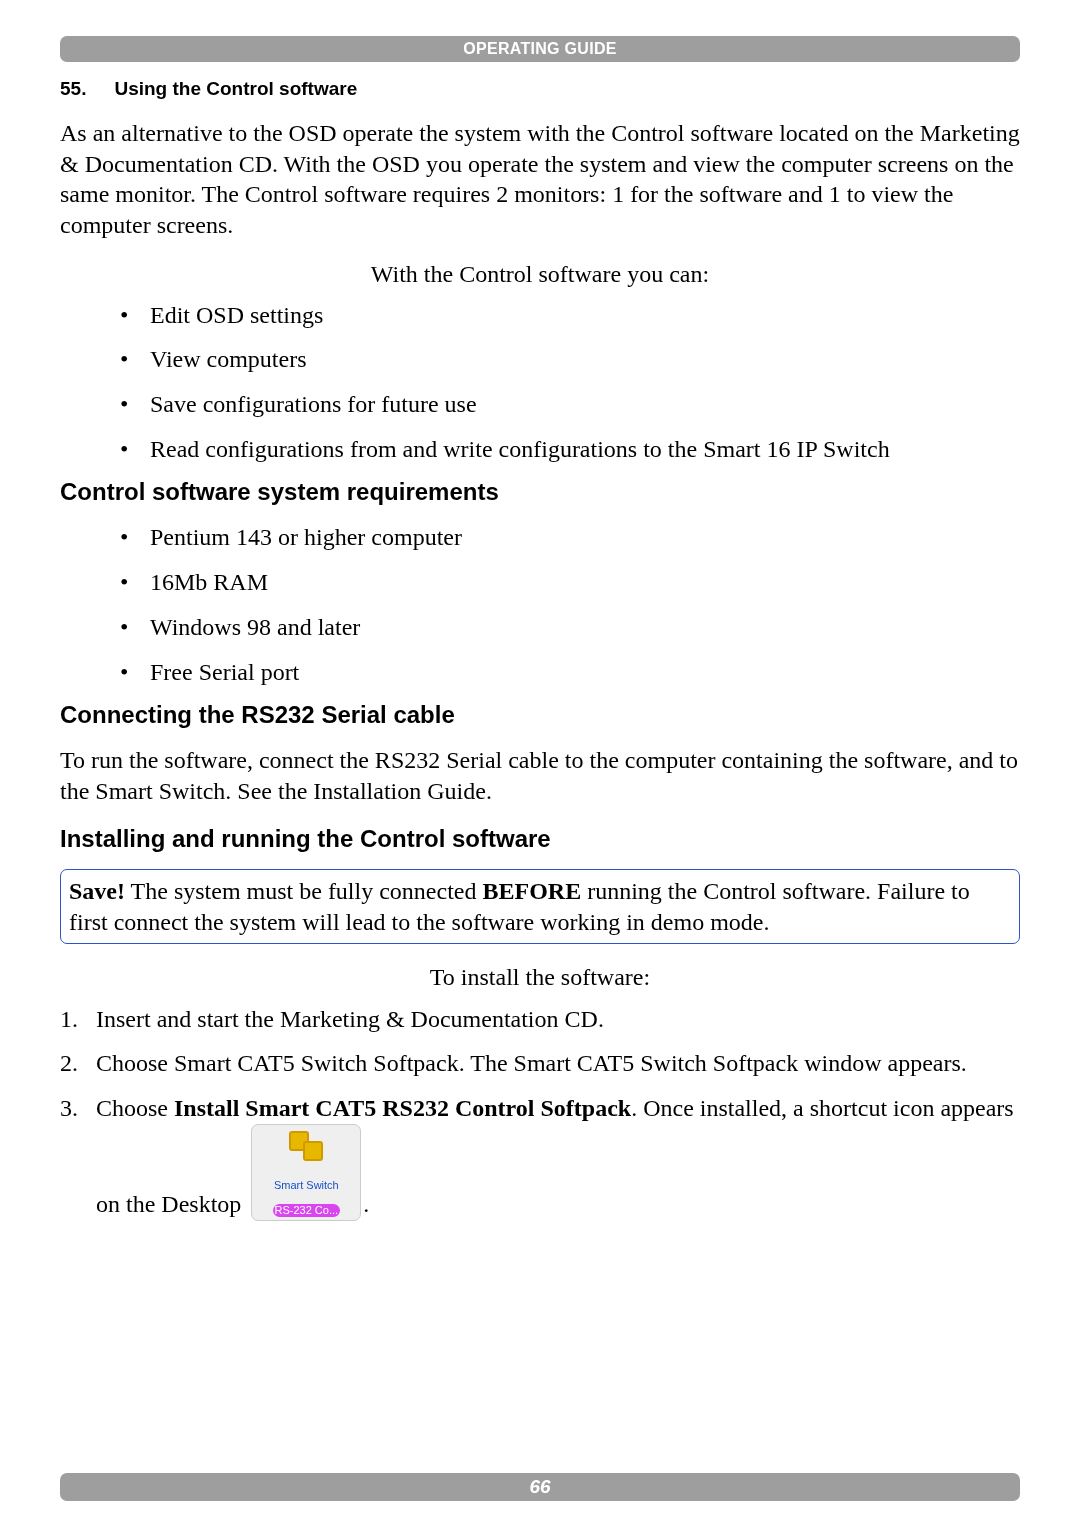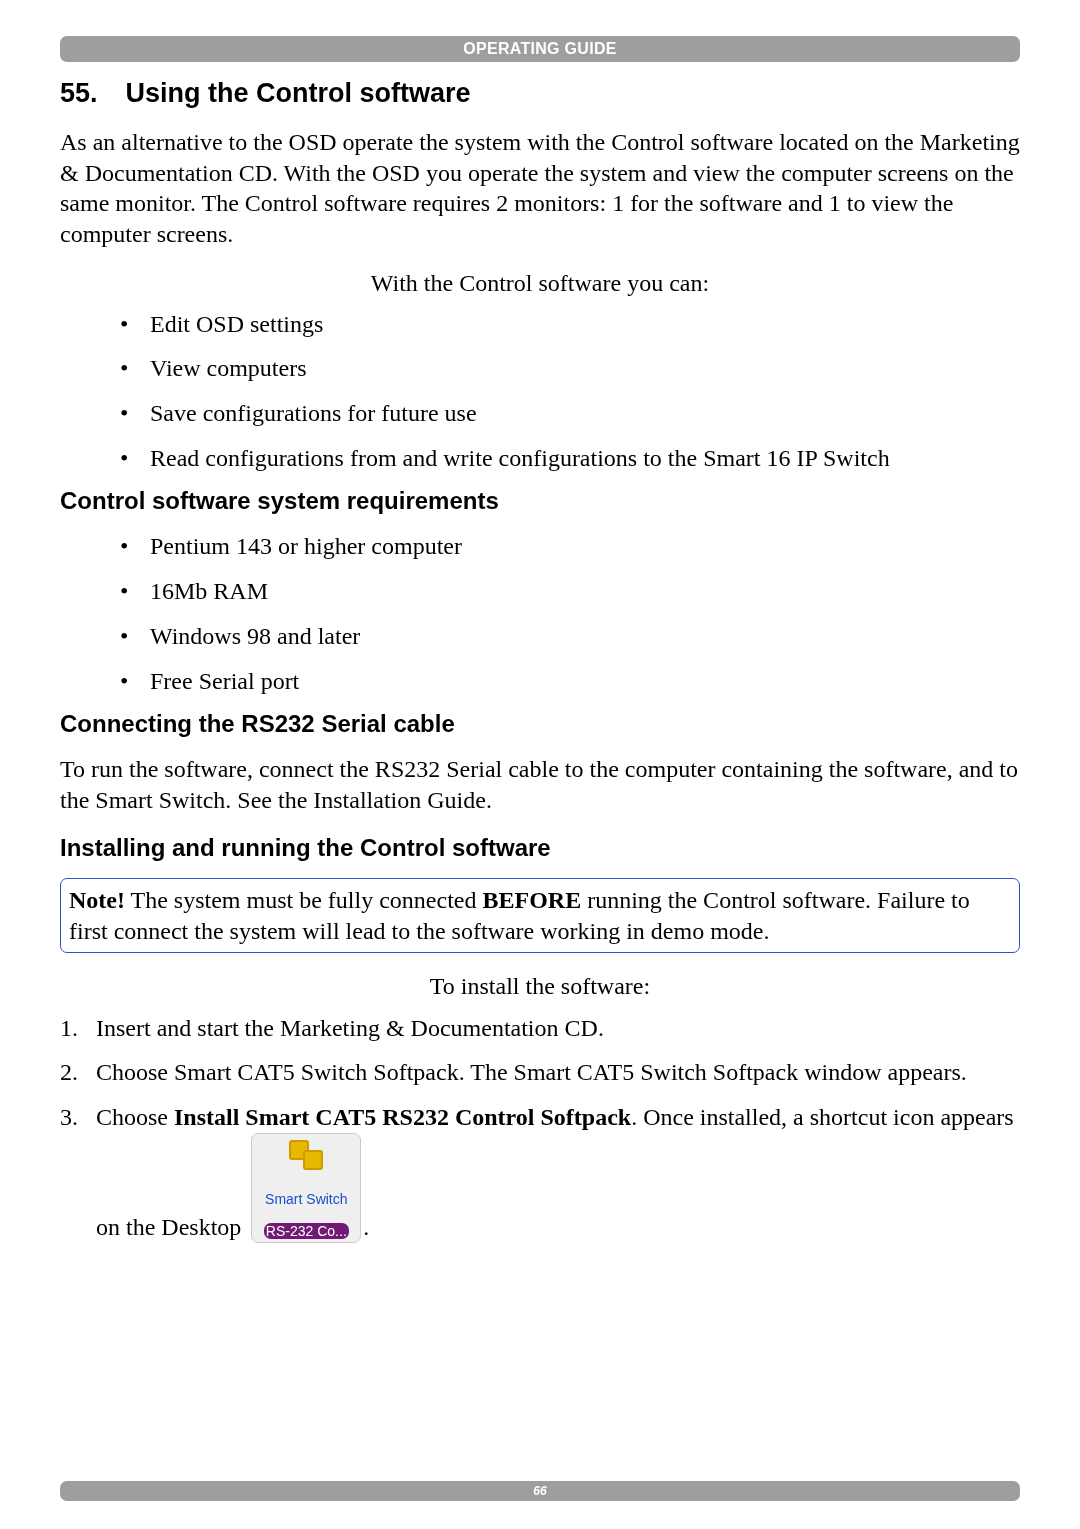--- a/index.html
+++ b/index.html
@@ -19,21 +19,21 @@
       font-family: Verdana, Arial, sans-serif;
       font-weight: bold;
       font-size: 16px;
       padding: 4px 0;
       margin-bottom: 16px;
       letter-spacing: 0.3px;
     }
     h1.section-title {
       font-family: Verdana, Tahoma, Arial, sans-serif;
       font-weight: bold;
-      font-size: 27px;
+      font-size: 19px;
       margin-bottom: 18px;
     }
     h1.section-title .num {
       display: inline-block;
       margin-right: 28px;
     }
     p.body {
       font-size: 24px;
       line-height: 1.28;
       margin-bottom: 18px;
@@ -124,46 +124,46 @@
       position: absolute;
       width: 20px; height: 20px;
       background: #e6b800;
       border: 2px solid #d19900;
       border-radius: 3px;
     }
     .shortcut-icon .glyph .m1 { left: 2px; top: 2px; }
     .shortcut-icon .glyph .m2 { left: 16px; top: 12px; }
     .shortcut-icon .lbl {
       font-family: Tahoma, Arial, sans-serif;
-      font-size: 14px;
+      font-size: 11px;
       line-height: 1.15;
       color: #1a4fc8;
       text-align: center;
       white-space: pre-line;
       margin-top: 3px;
     }
     .shortcut-icon .lbl .sel {
-      background: #701a75;
+      background: #d946ef;
       color: #fff;
       display: inline-block;
       padding: 0 2px;
     }
     .footer {
       position: absolute;
       left: 60px;
       right: 60px;
       bottom: 28px;
     }
     .footer-bar {
       background: #9e9e9e;
       color: #fff;
       text-align: center;
       font-family: Verdana, Arial, sans-serif;
       font-weight: bold;
-      font-size: 12px;
+      font-size: 19px;
       padding: 3px 16px;
       font-style: italic;
     }
   </style>
 </head>
 <body>
 
 <div class="banner">OPERATING GUIDE</div>
 
 <h1 class="section-title">
@@ -190,21 +190,21 @@
   <li>Free Serial port</li>
 </ul>
 
 <h2 class="sub">Connecting the RS232 Serial cable</h2>
 
 <p class="body">To run the software, connect the RS232 Serial cable to the computer containing the software, and to the Smart Switch. See the Installation Guide.</p>
 
 <h2 class="sub">Installing and running the Control software</h2>
 
 <div class="note-box">
-  <span class="nb">Note!</span><span> The system must be fully connected </span><span class="nb">BEFORE</span><span> running the Control software. Failure to first connect the system will lead to the software working in demo mode.</span>
+  <span class="nb">Save!</span><span> The system must be fully connected </span><span class="nb">BEFORE</span><span> running the Control software. Failure to first connect the system will lead to the software working in demo mode.</span>
 </div>
 
 <p class="lead">To install the software:</p>
 
 <ol class="steps">
   <li>Insert and start the Marketing &amp; Documentation CD.</li>
   <li>Choose Smart CAT5 Switch Softpack. The Smart CAT5 Switch Softpack window appears.</li>
   <li>
     <span>Choose </span><span class="step-bold">Install Smart CAT5 RS232 Control Softpack</span><span>. Once installed, a shortcut icon appears on the Desktop </span><span class="inline-icon-wrap">
       <span class="shortcut-icon">

